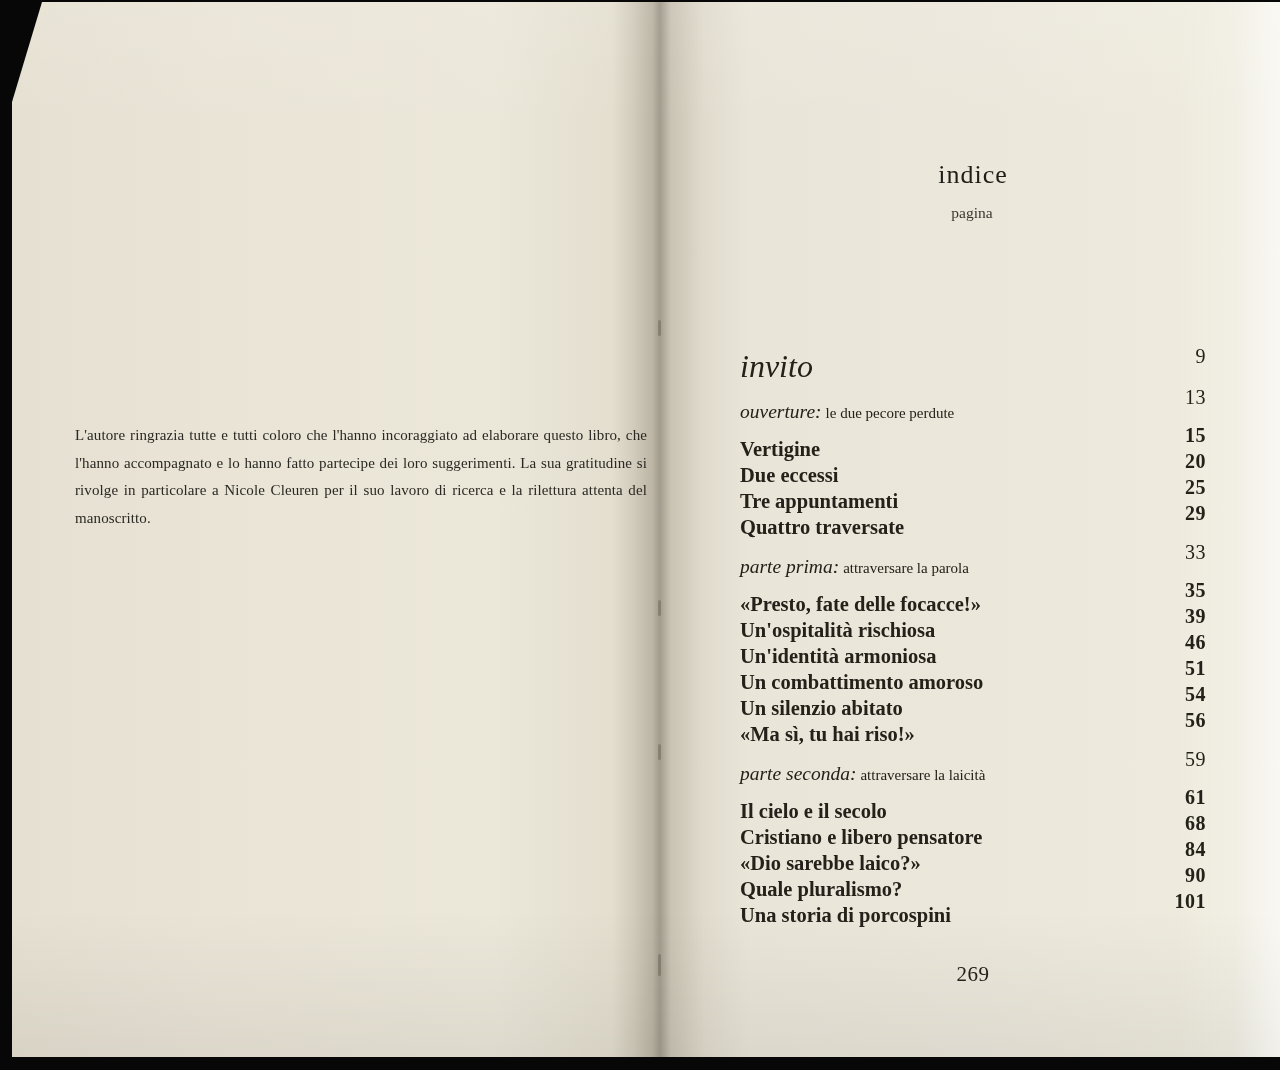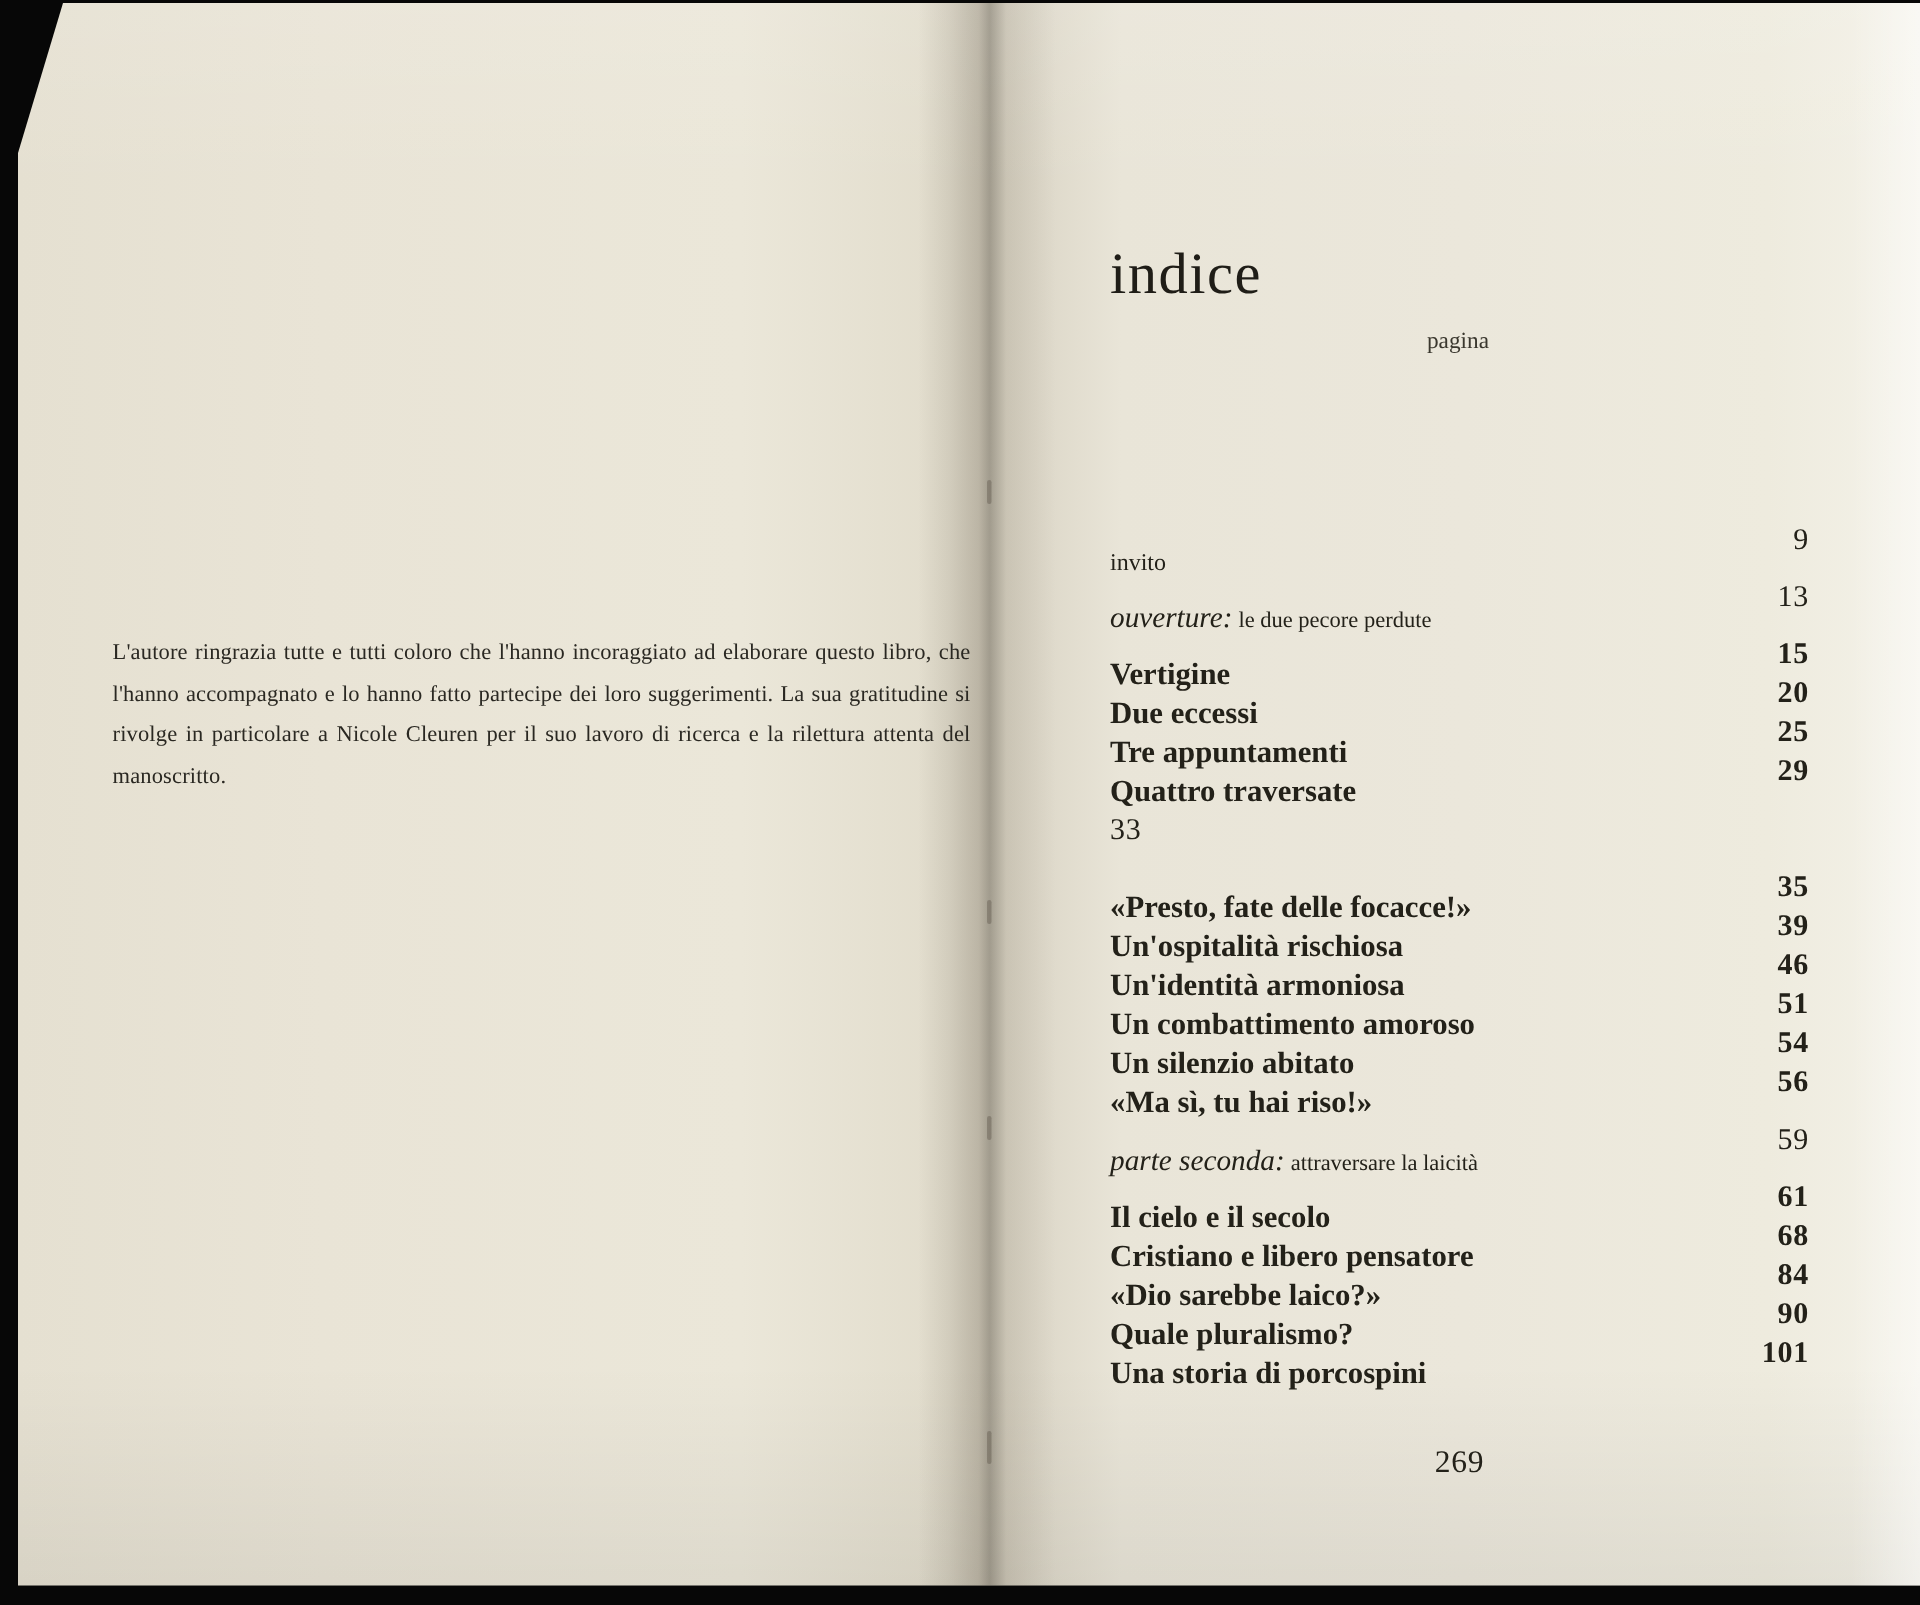--- a/index.html
+++ b/index.html
@@ -44,30 +44,30 @@
 
   
   .acknowledgment {
     position:absolute; left:63px; top:420px; width:572px;
     font-size:15px; line-height:27.5px;
     text-align:justify; color:#2a2822; letter-spacing:0.1px;
   }
 
   
   .toc { position:absolute; left:728px; top:158px; width:466px; color:#232119; }
-  .toc-title { text-align:left; font-size:39px; letter-spacing:1px; color:#1f1d17; }
+  .toc-title { text-align:center; font-size:26px; letter-spacing:1px; color:#1f1d17; }
   .toc-pagina { text-align:center; font-size:15.5px; margin-top:14px; padding-right:2px; color:#3a372e; }
   .toc-entries { margin-top:126px; }
 
   .row { display:flex; justify-content:space-between; align-items:baseline; }
   .row .label { padding-right:14px; }
   .row .pg { font-size:20px; letter-spacing:0.5px; position:relative; top:-14px; white-space:nowrap; }
 
   .row.section { margin-bottom:14px; }
-  .row.section .prefix { font-size:16px; }
+  .row.section .prefix { font-style:italic; font-size:32px; }
 
   .row.part { margin:15px 0 13px; }
   .row.part .prefix { font-style:italic; font-size:19.5px; }
   .row.part .t { font-size:15px; }
 
   .row.chapter { font-size:20.5px; line-height:26px;font-weight:bold; }
 
   .book-page-number {
     position:absolute; left:728px; top:960px; width:466px;
     text-align:center; font-size:21px; color:#232119; letter-spacing:0.5px;
@@ -116,20 +116,22 @@
       <div class="row chapter">
         <span class="label t">Tre appuntamenti</span>
         <span class="pg">25</span>
       </div>
       <div class="row chapter">
         <span class="label t">Quattro traversate</span>
         <span class="pg">29</span>
       </div>
 
       <div class="row part">
+        <span class="label"><span class="prefix">parte prima:</span>
+          <span class="t">attraversare la parola</span></span>
         <span class="pg">33</span>
       </div>
 
       <div class="row chapter">
         <span class="label t">«Presto, fate delle focacce!»</span>
         <span class="pg">35</span>
       </div>
       <div class="row chapter">
         <span class="label t">Un'ospitalità rischiosa</span>
         <span class="pg">39</span>

